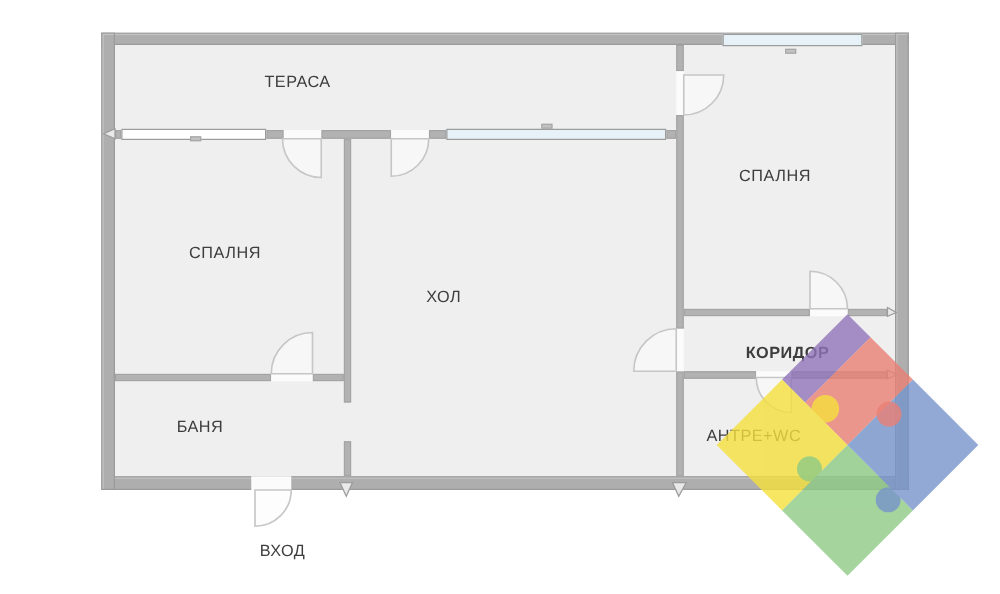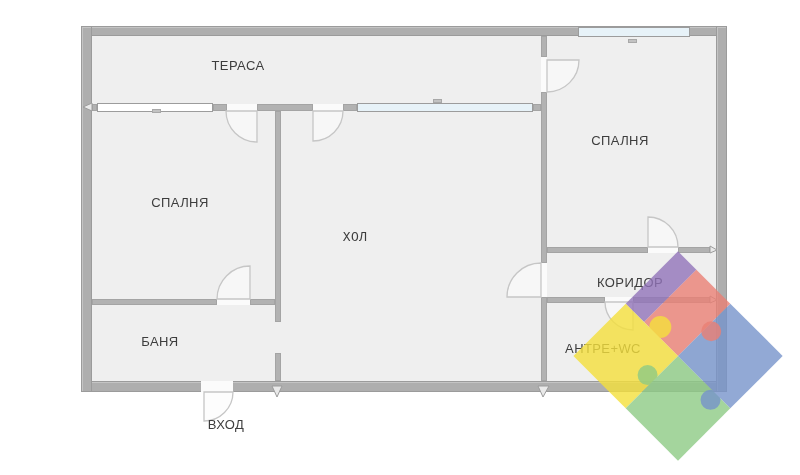--- a/index.html
+++ b/index.html
@@ -79,26 +79,26 @@
     <path class="door-fan" d="M204,392 L233,392 A29,29 0 0 1 204,421 Z"></path>
     <polygon class="end-arrow" points="92,103 92,111 83,107"></polygon>
     <polygon class="end-arrow" points="710,246 710,253 717,250"></polygon>
     <polygon class="end-arrow" points="710,296 710,303 717,300"></polygon>
     <polygon class="end-arrow" points="272,386 282,386 277,397"></polygon>
     <polygon class="end-arrow" points="538,386 549,386 543,397"></polygon>
   </svg>
 
   <div class="room-label" style="left:238px;top:65px;">ТЕРАСА</div>
   <div class="room-label" style="left:180px;top:202px;">СПАЛНЯ</div>
-  <div class="room-label" style="left:355px;top:237px;font-family:Liberation Mono, monospace;">ХОЛ</div>
+  <div class="room-label" style="left:355px;top:237px;">ХОЛ</div>
   <div class="room-label" style="left:620px;top:140px;">СПАЛНЯ</div>
-  <div class="room-label" style="left:630px;top:282px;">КОРИДОР</div>
+  <div class="room-label" style="left:630px;top:282px;font-weight:bold;">КОРИДОР</div>
   <div class="room-label" style="left:603px;top:348px;">АНТРЕ+WC</div>
   <div class="room-label" style="left:160px;top:341px;">БАНЯ</div>
-  <div class="room-label" style="left:226px;top:424px;">ВХОД</div>
+  <div class="room-label" style="left:226px;top:440px;">ВХОД</div>
 
   <svg class="overlay" width="800" height="475" viewBox="0 0 800 475">
     <g transform="translate(678,356) rotate(45)">
       <g opacity="0.8" fill="#9173b9">
         <rect x="-74" y="-74" width="26" height="74"></rect>
       </g>
       <g opacity="0.8" fill="#ea7f74">
         <rect x="-48" y="-74" width="48" height="74"></rect>
       </g>
       <g opacity="0.8" fill="#f5e03c">

